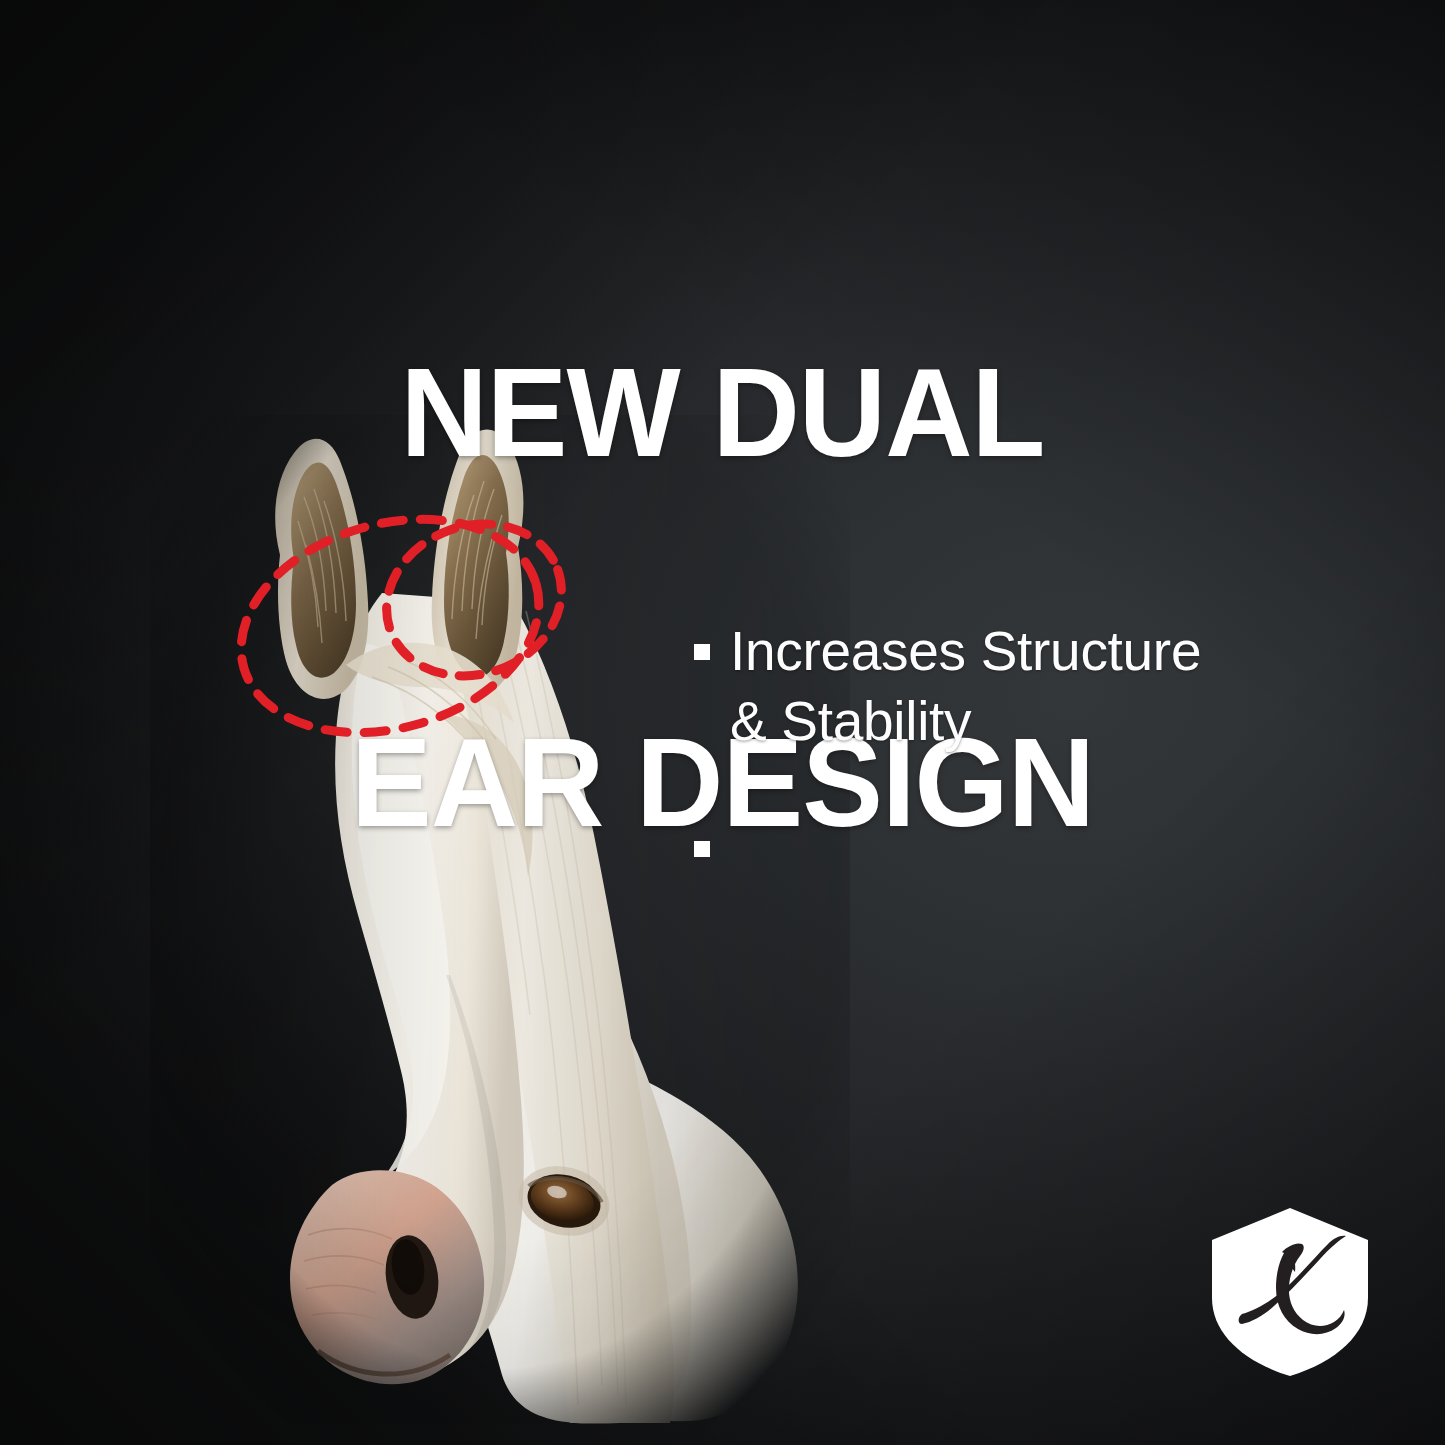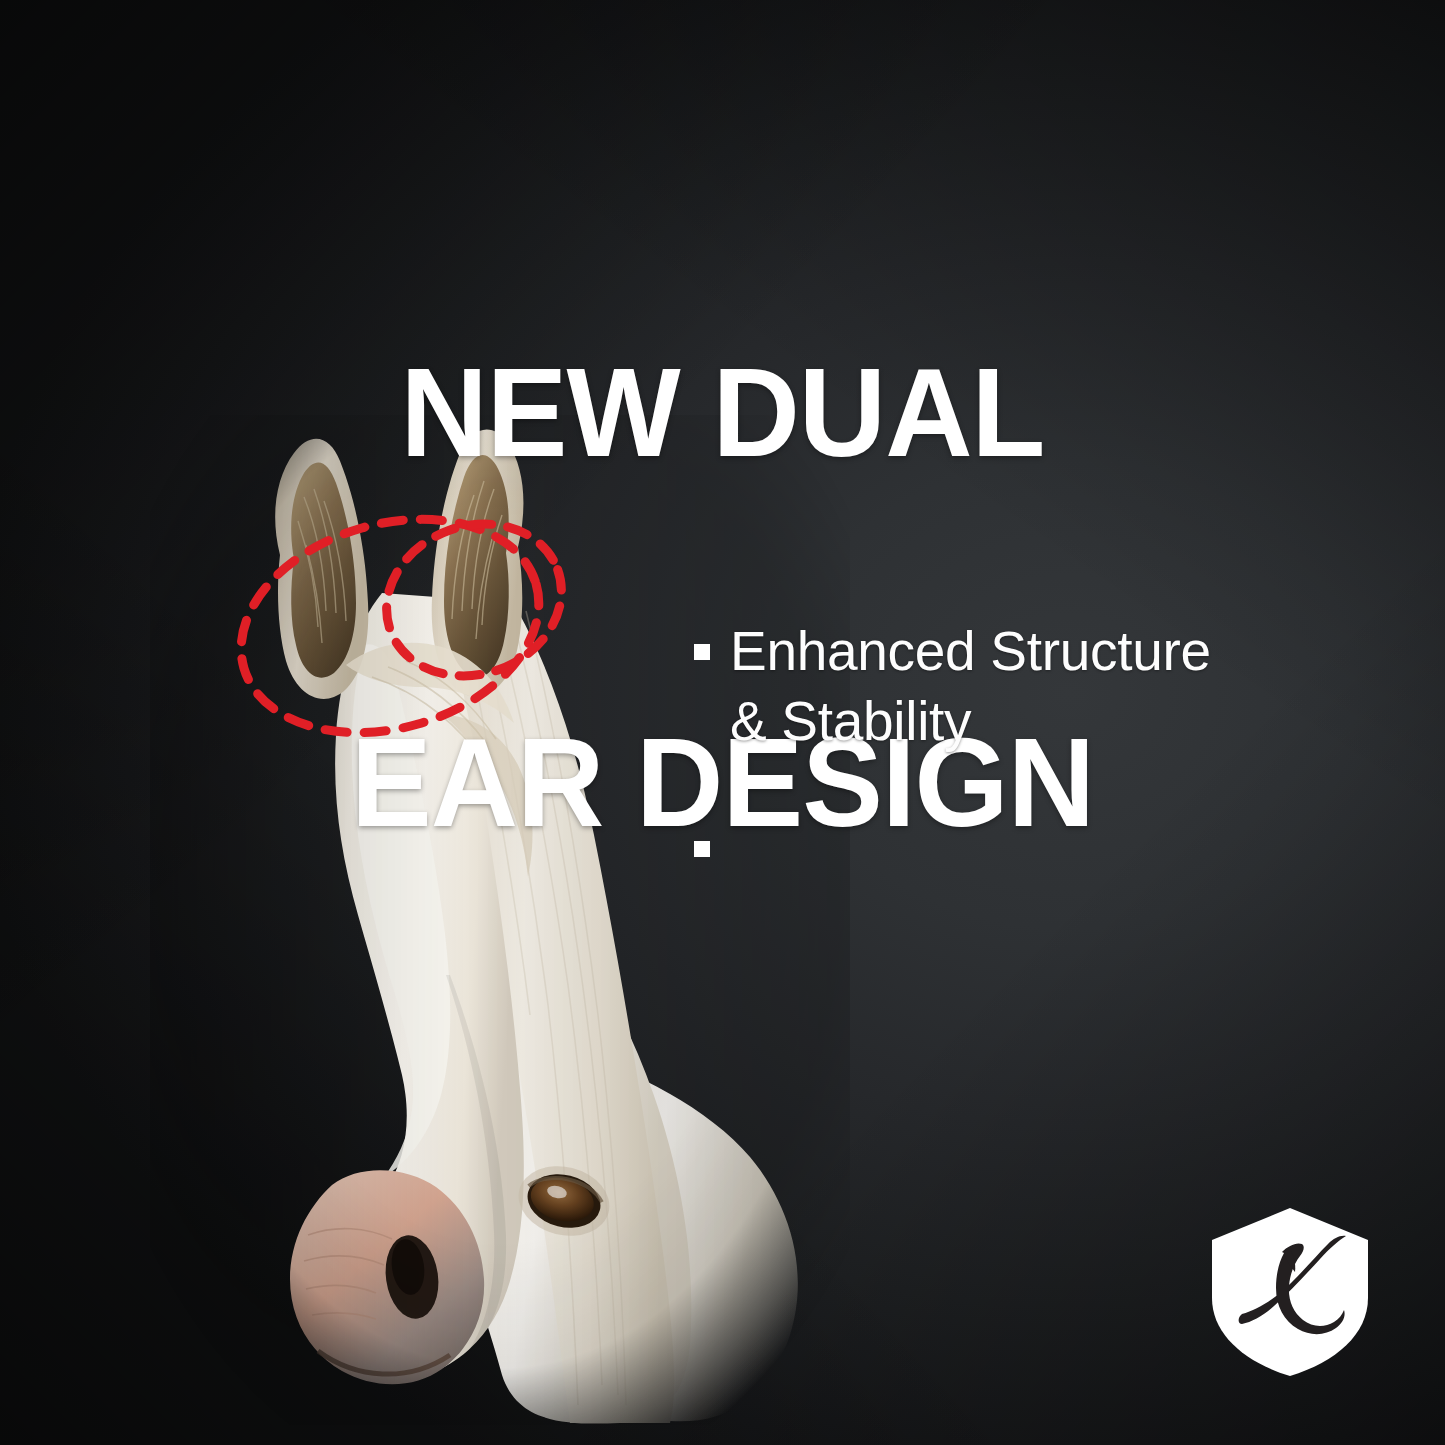--- a/index.html
+++ b/index.html
@@ -358,21 +358,21 @@
   <div class="headline">
     <span class="headline-line">NEW DUAL</span>
     <span class="headline-line">EAR DESIGN</span>
   </div>
 
   <div class="bullets">
 
     <div class="bullet-row">
       <span class="bullet-mark"></span>
       <div class="bullet-text">
-        <span>Enhanced Structure</span><br>
+        <span>Increases Structure</span><br>
         <span>&amp; Stability</span>
       </div>
     </div>
 
     <div class="bullet-row">
       <span class="bullet-mark"></span>
       <div class="bullet-text">
         <br>
       </div>
     </div>

